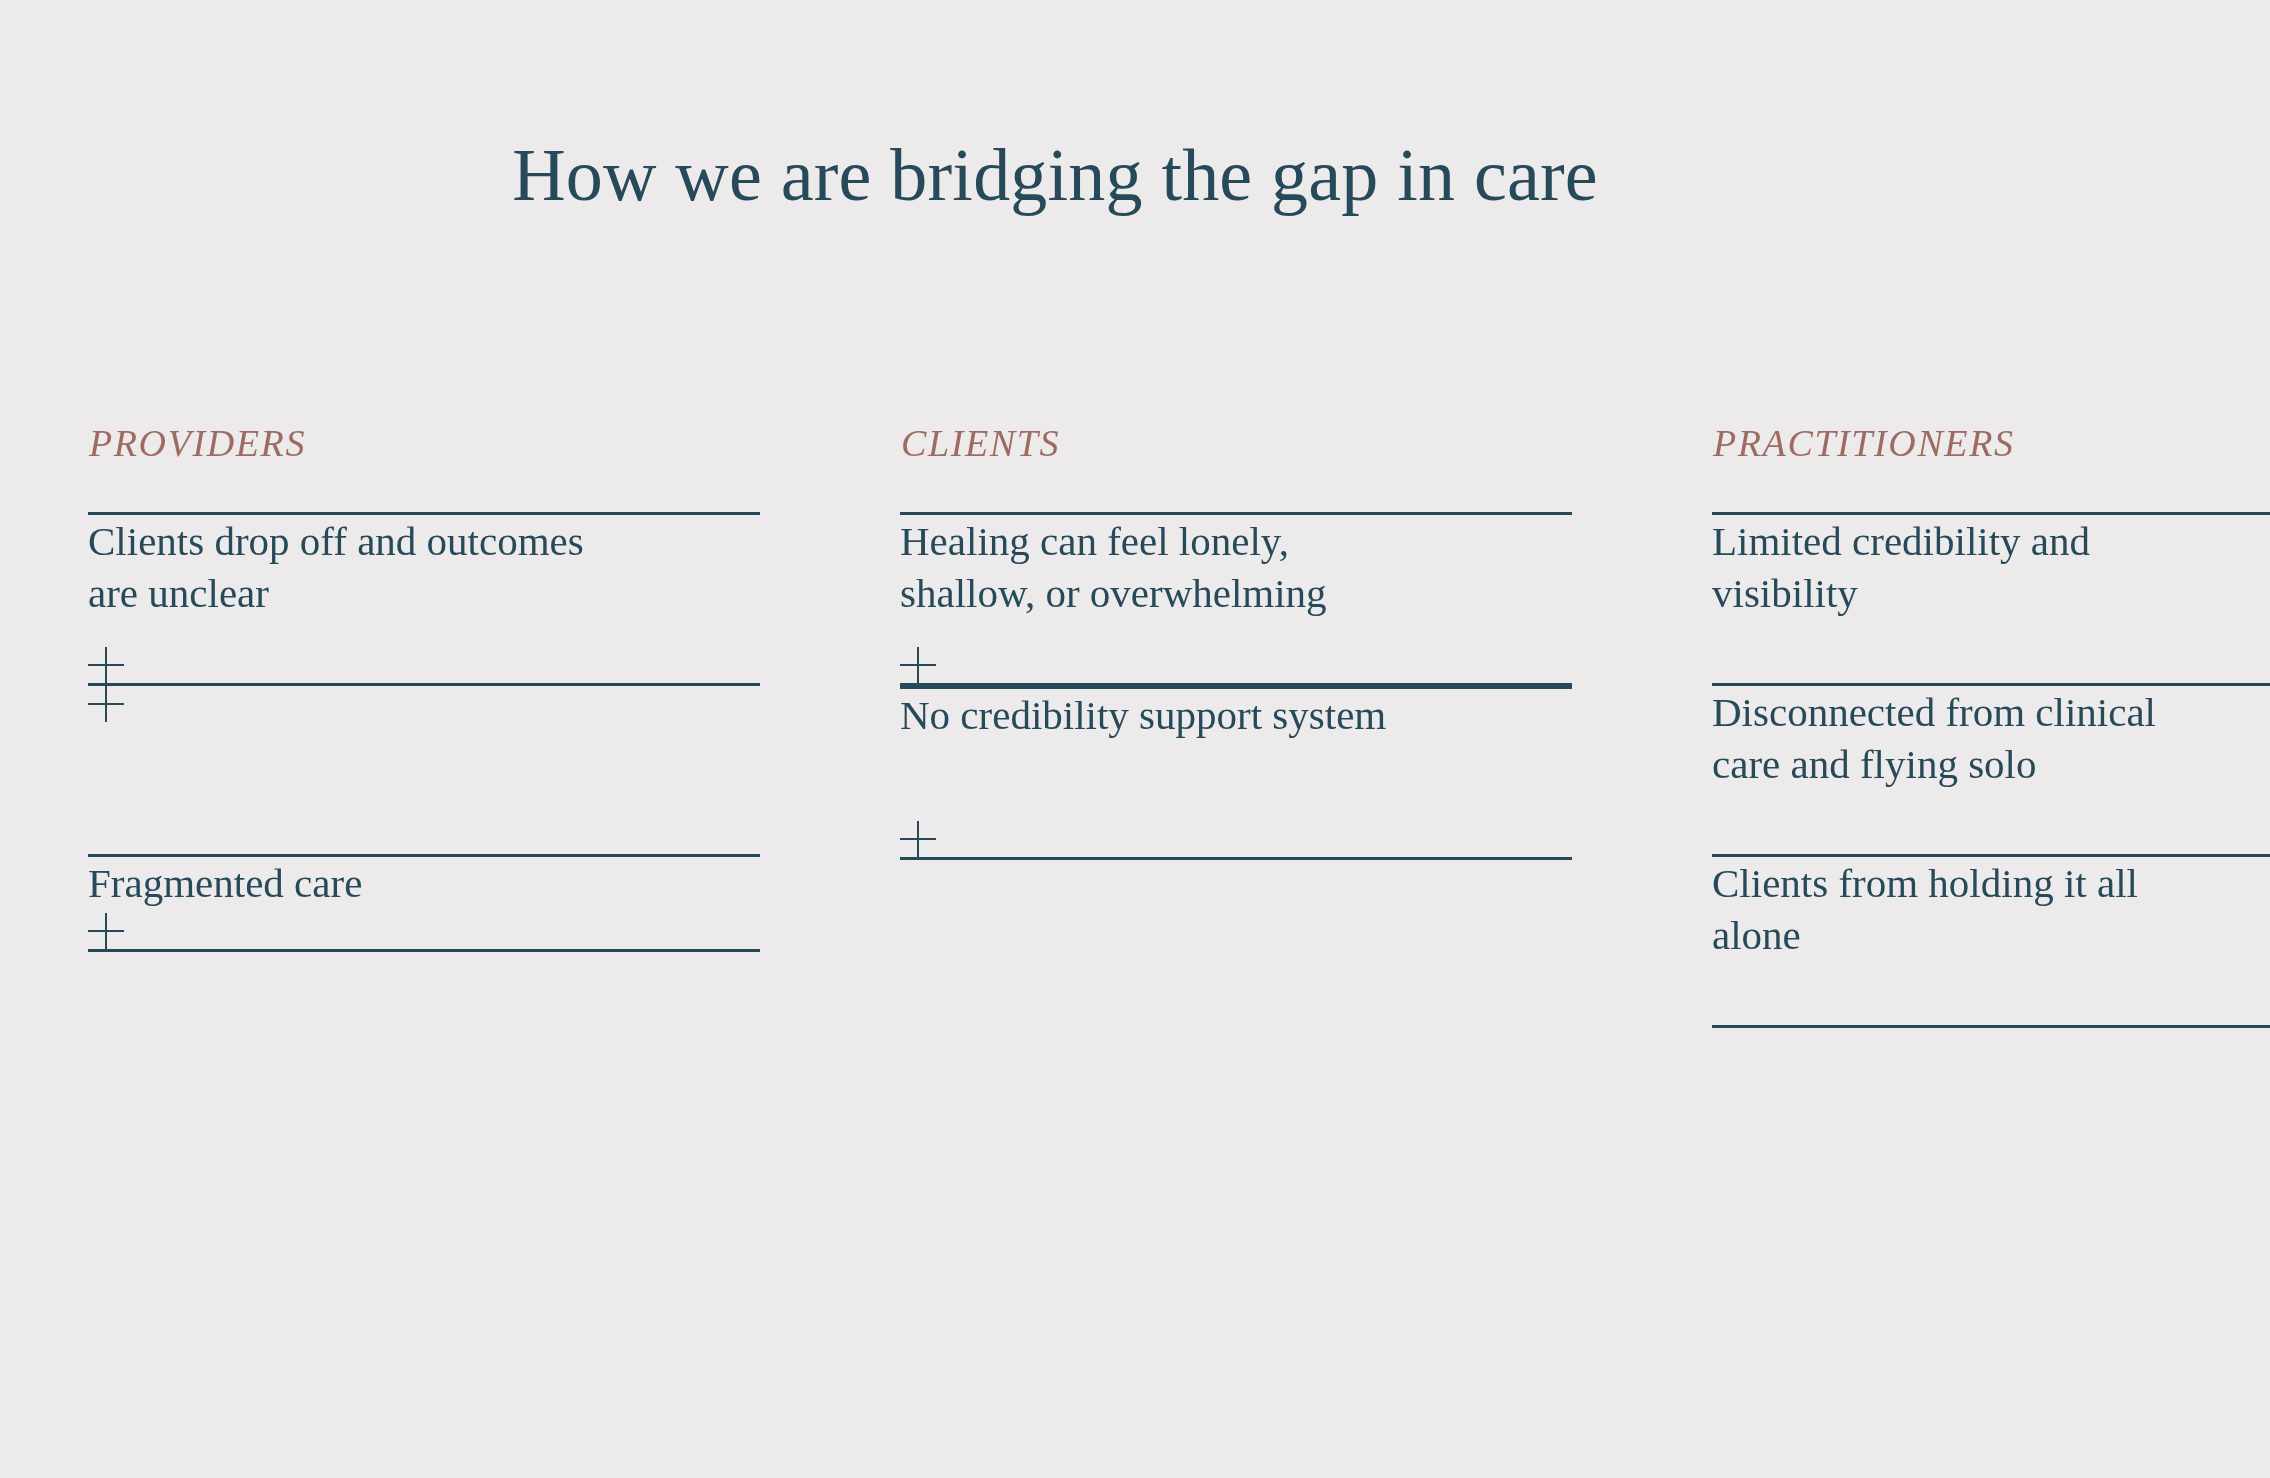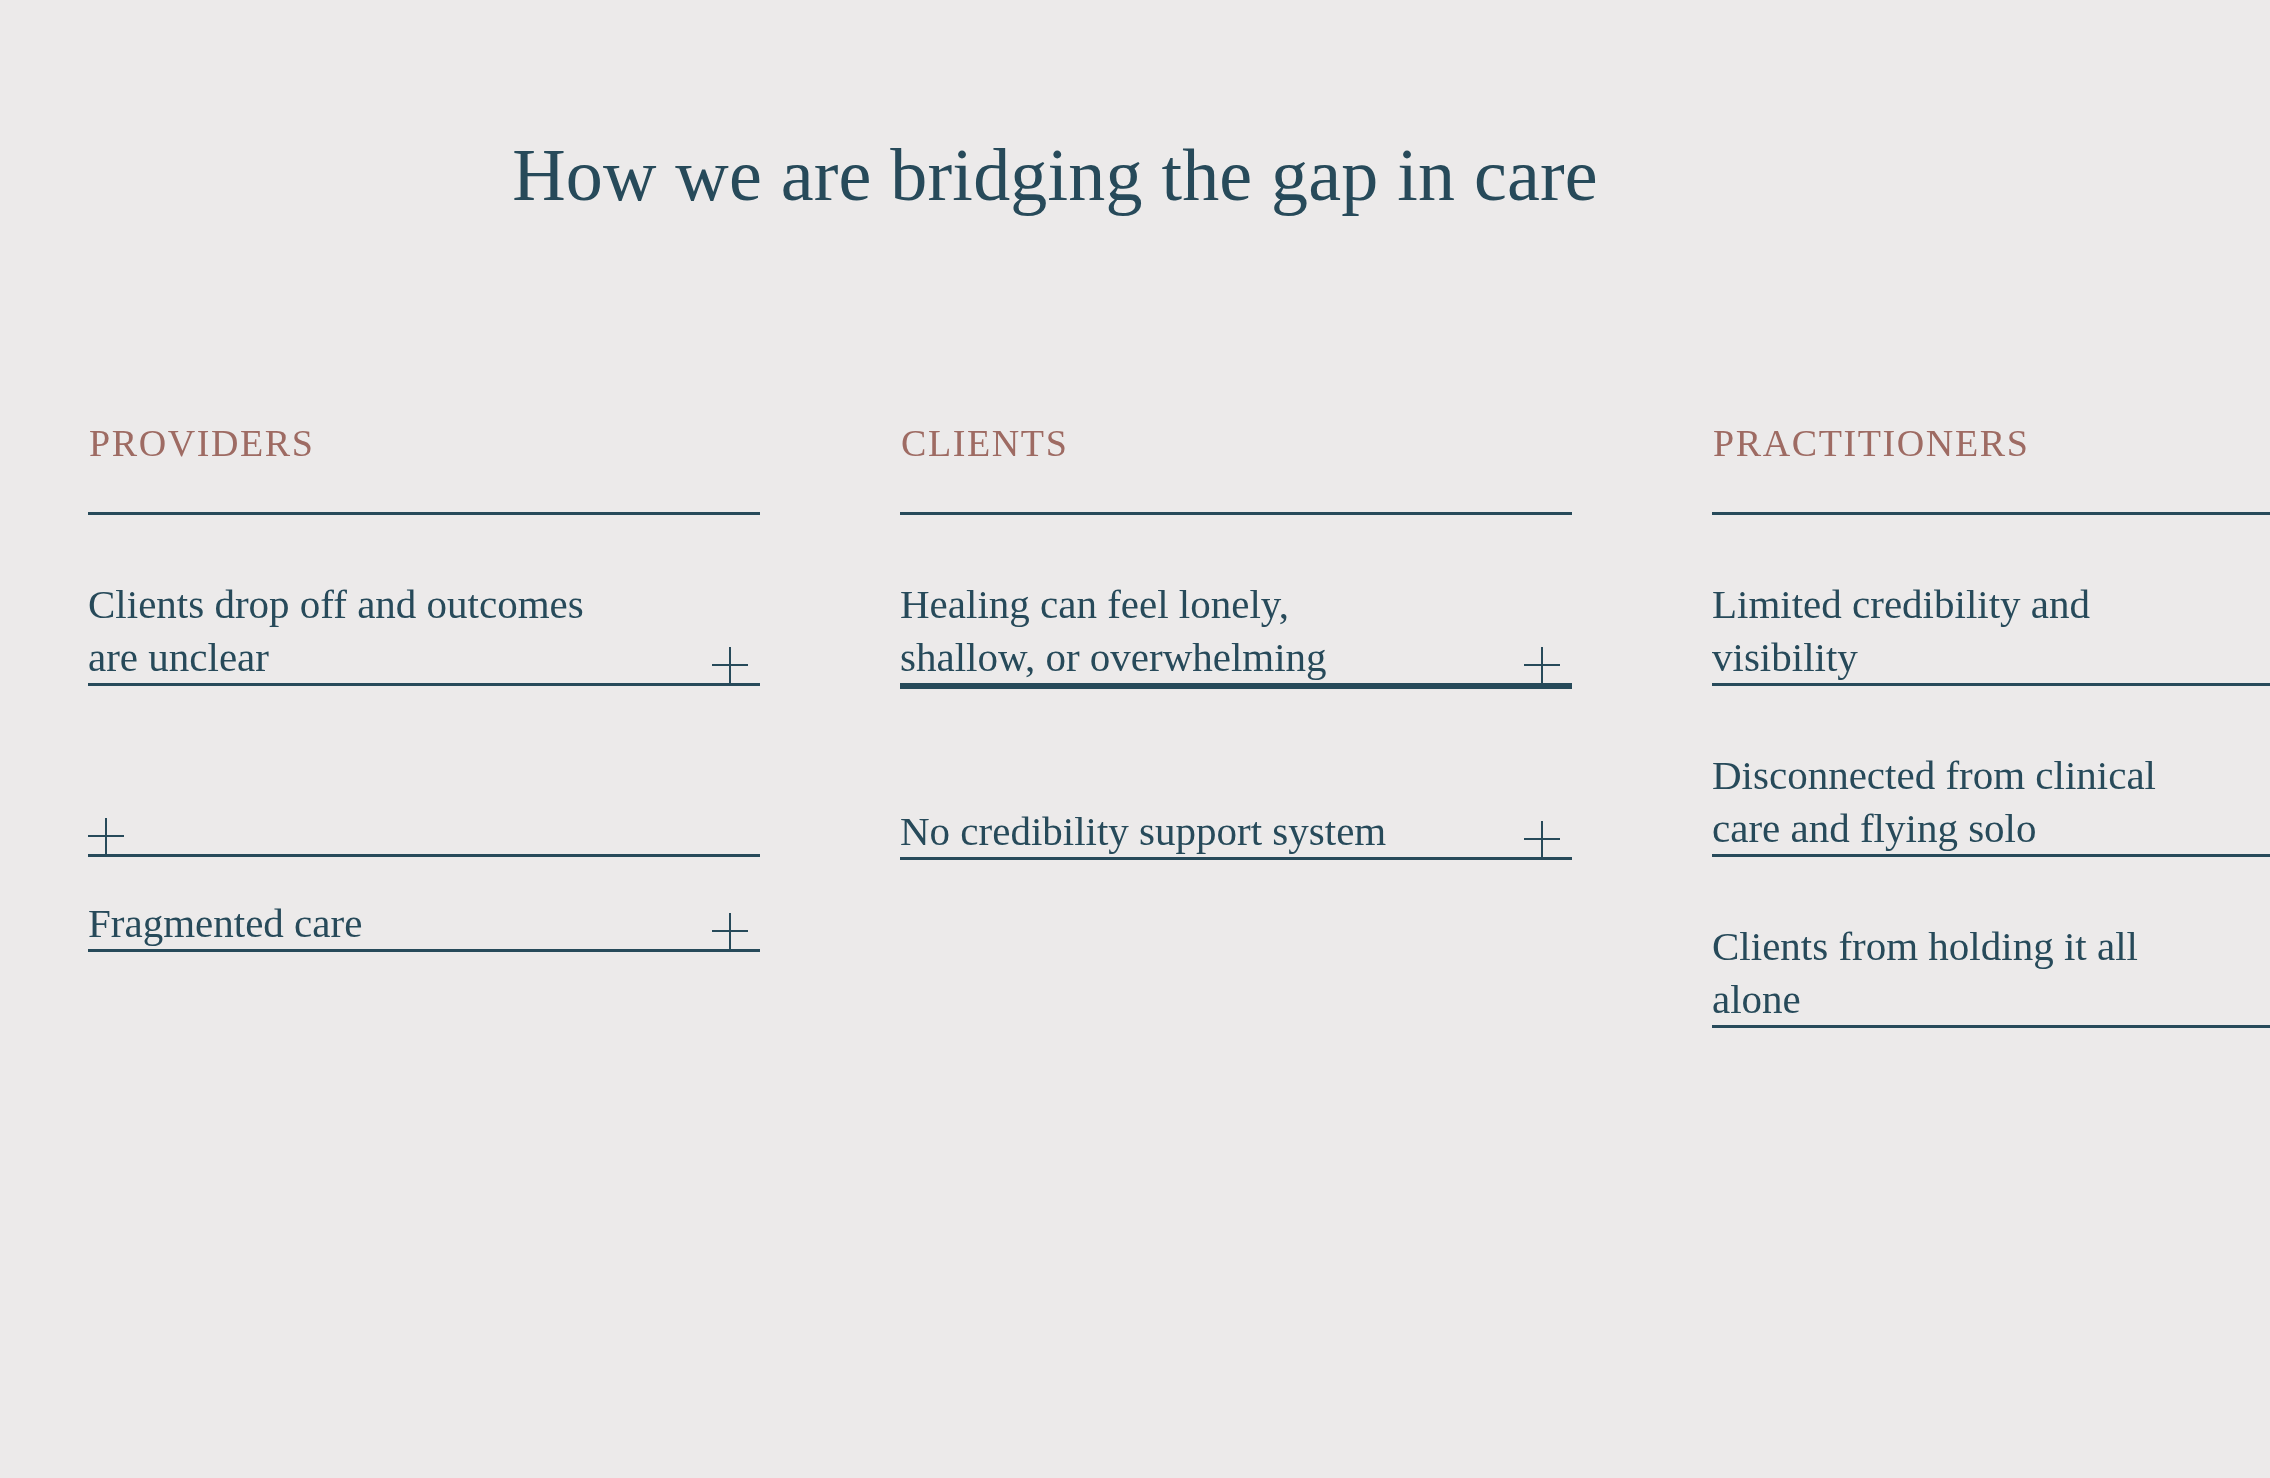--- a/index.html
+++ b/index.html
@@ -59,34 +59,36 @@
 
   .column-title {
     font-family: "Liberation Serif", "DejaVu Serif", serif;
     font-size: 38px;
     font-weight: 400;
     letter-spacing: 1.6px;
     color: #9E6B63;
     line-height: 1;
     margin: 0 0 0 1px;
     white-space: nowrap;
+    font-style: italic;
   }
 
   .divider {
     height: 3px;
     background: #274A5A;
     width: 100%;
     margin-top: 50px;
   }
 
   .accordion { width: 100%; }
 
   .acc-item {
     display: flex;
-    align-items: flex-end;
+    flex-direction: column;
+    align-items: flex-start;
     justify-content: space-between;
     box-sizing: border-box;
   }
   .acc-item.two-line  { min-height: 168px; }
   .acc-item.one-line  { min-height: 92px; }
 
   .acc-label {
     font-family: "Liberation Serif", "DejaVu Serif", serif;
     font-size: 41px;
     font-weight: 400;

